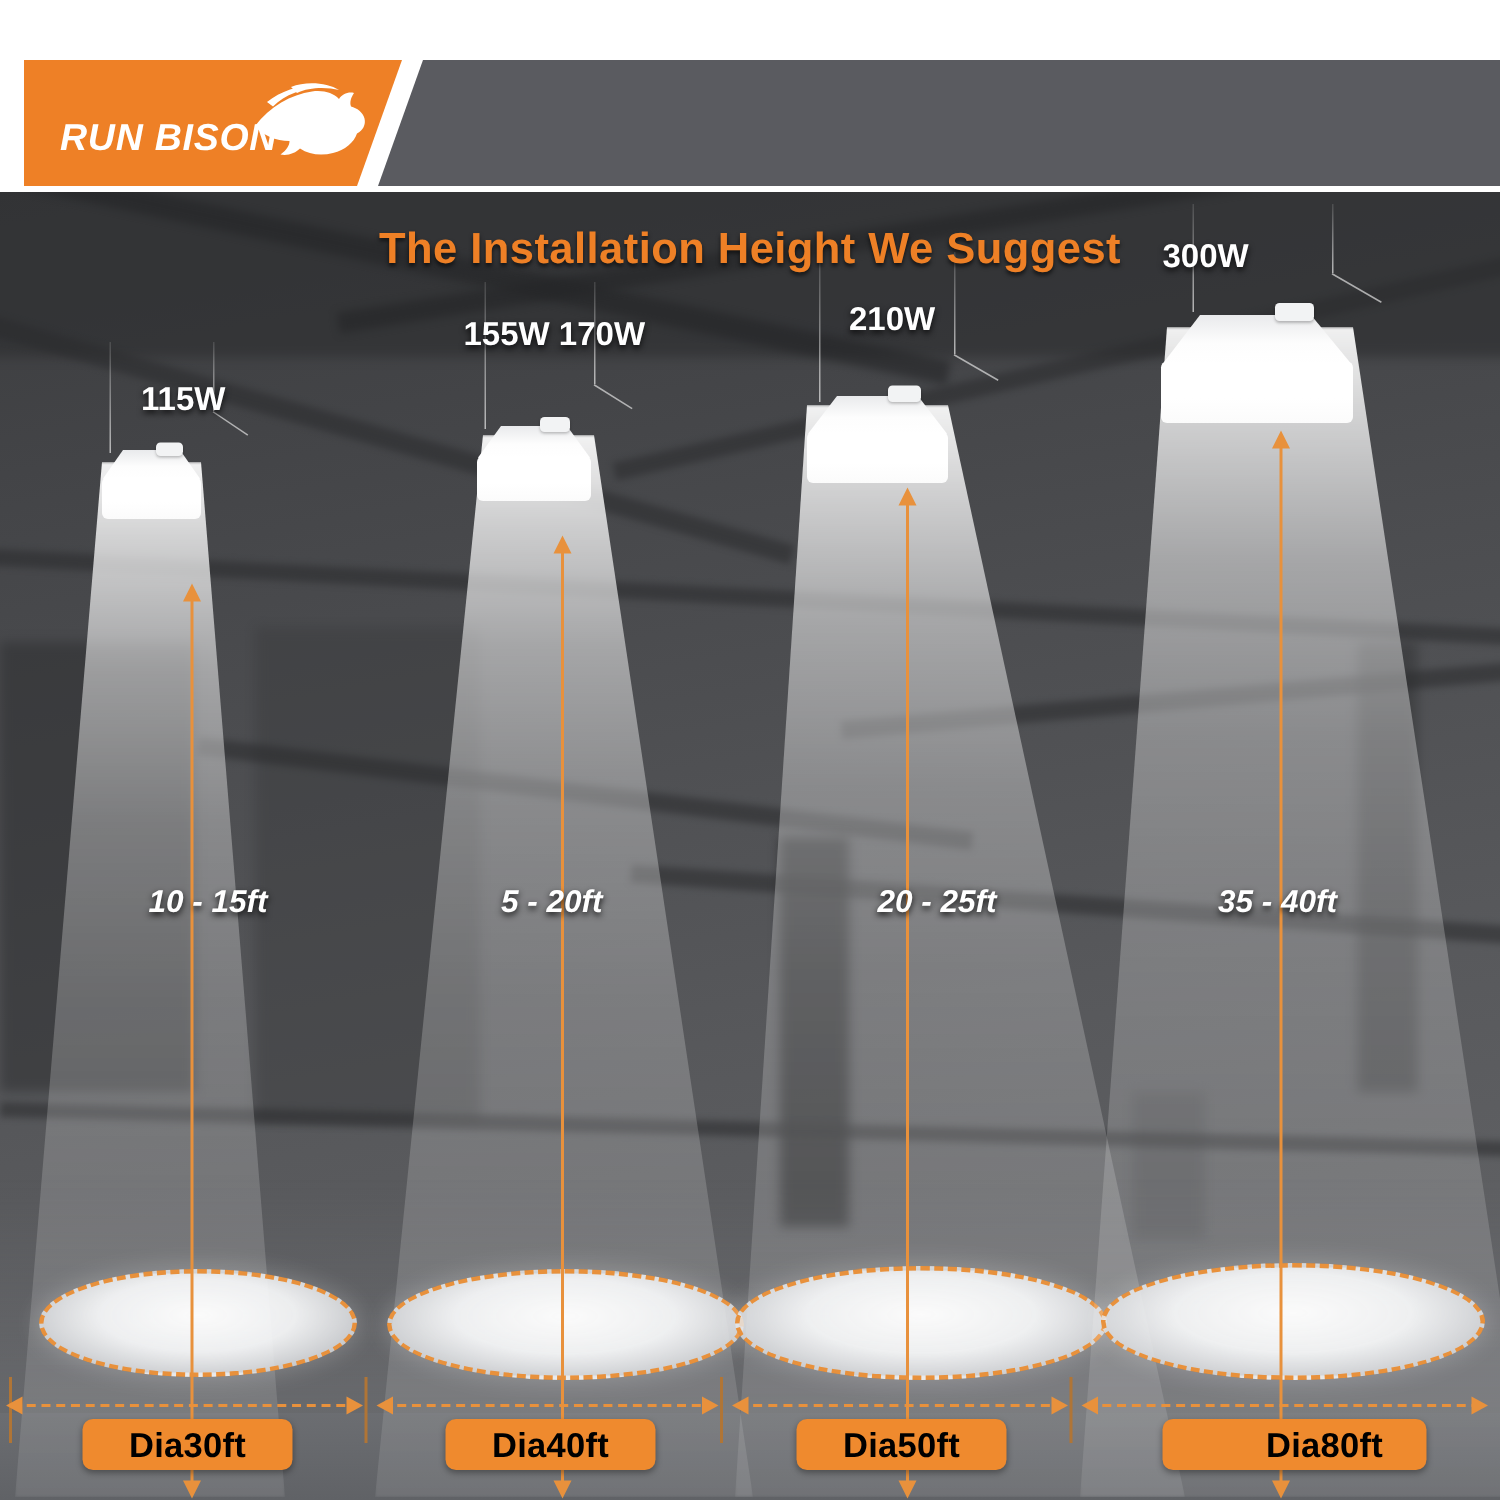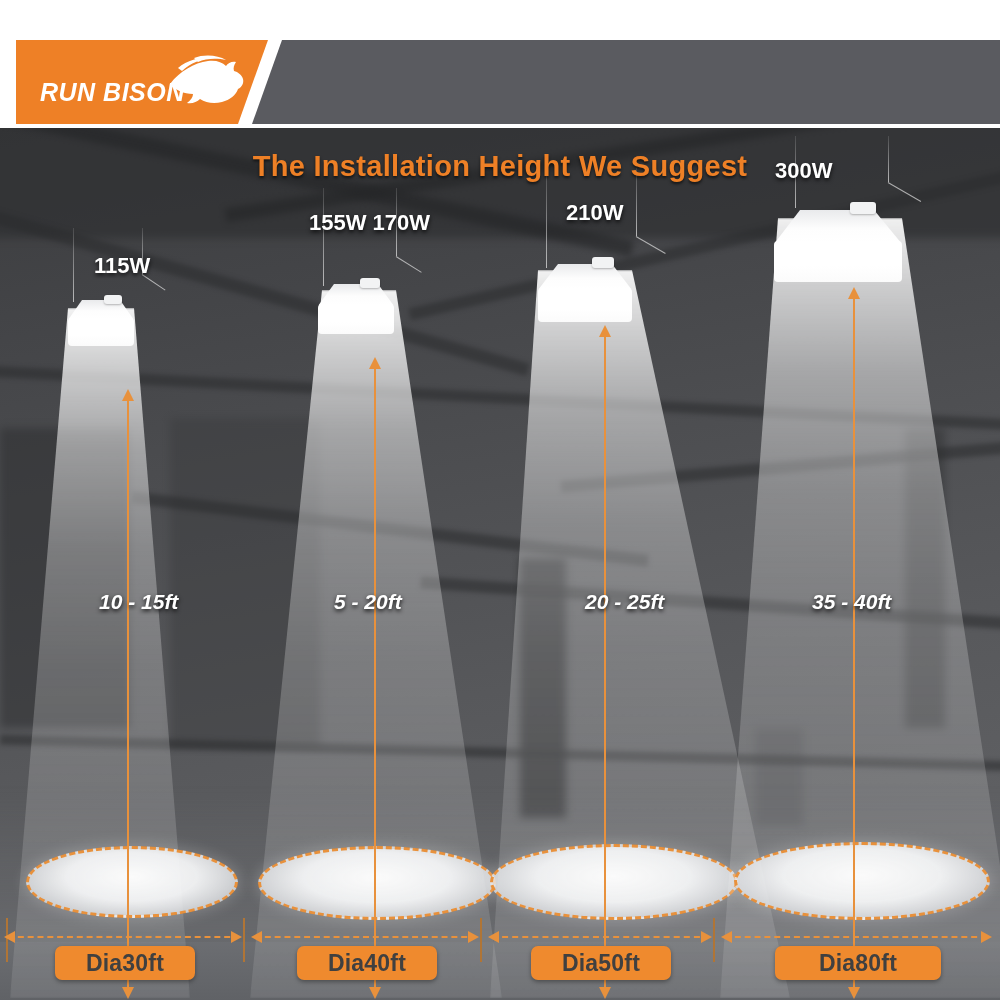--- a/index.html
+++ b/index.html
@@ -250,21 +250,21 @@
   .arrowR { border-left: 11px solid #e8913c; }
 
   .badge {
     position: absolute;
     height: 34px;
     background: #ef8a2e;
     border-radius: 7px;
     display: flex;
     align-items: center;
     justify-content: center;
-    color: #404040;
+    color: #000000;
     font-size: 23px;
     font-weight: bold;
     letter-spacing: 0.2px;
     white-space: nowrap;
     box-shadow: 0 2px 4px rgba(0,0,0,0.35);
     z-index: 31;
   }
 
   .floor {
     position: absolute;
@@ -405,17 +405,17 @@
 
       <div class="dimline" style="left:492px;top:808px;width:218px;"></div>
       <div class="arrowL" style="left:488px;top:803px;"></div>
       <div class="arrowR" style="left:701px;top:803px;"></div>
       <div class="dimtick" style="left:713px;top:790px;height:44px;"></div>
       <div class="badge" style="left:531px;top:818px;width:140px;">Dia50ft</div>
 
       <div class="dimline" style="left:725px;top:808px;width:262px;"></div>
       <div class="arrowL" style="left:721px;top:803px;"></div>
       <div class="arrowR" style="left:981px;top:803px;"></div>
-      <div class="badge" style="left:775px;top:818px;width:166px;">Dia80ft</div>
+      <div class="badge" style="left:775px;top:818px;width:136px;padding-left:40px;">Dia80ft</div>
     </div>
 
   </div>
 </div>
 
 </body></html>

